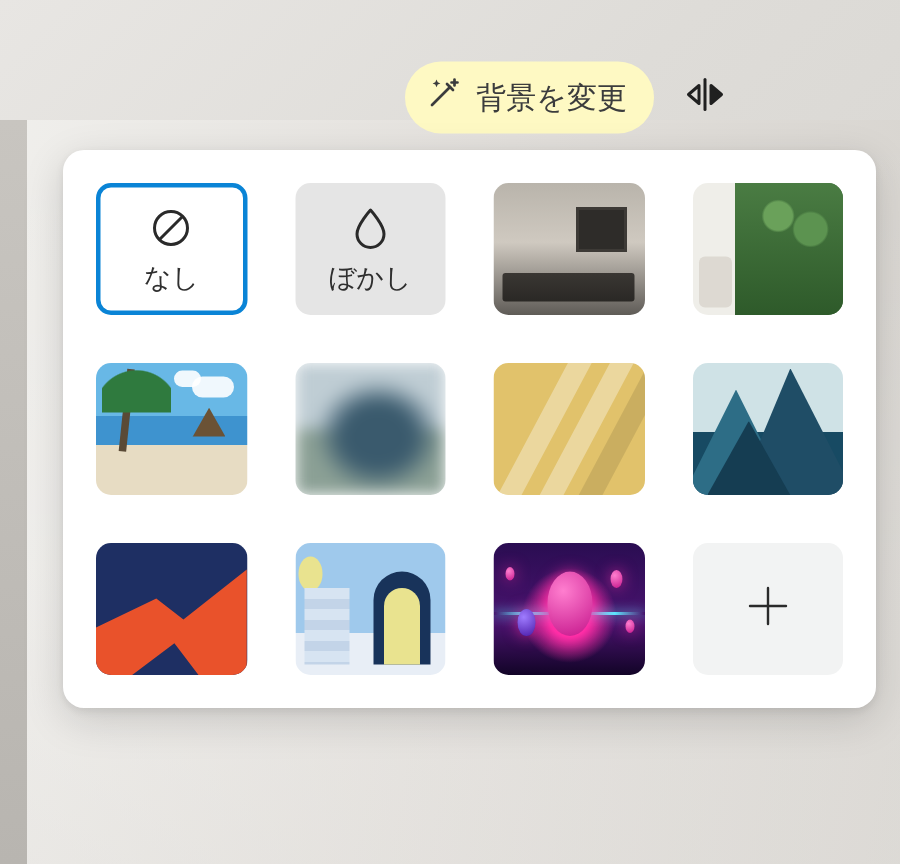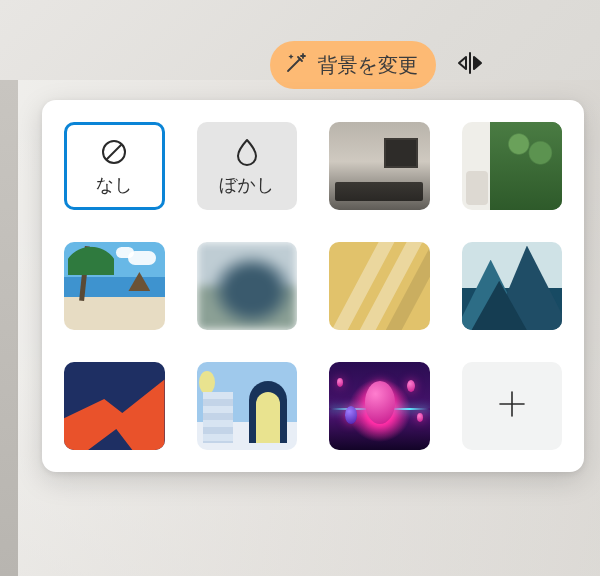--- a/index.html
+++ b/index.html
@@ -36,21 +36,21 @@
     height: 50px;
     display: flex;
     align-items: center;
     gap: 0;
   }
   .pill {
     display: flex;
     align-items: center;
     gap: 10px;
     padding: 8px 18px 8px 14px;
-    background: #fdba74;
+    background: #fef9c3;
     border-radius: 26px;
     height: 48px;
     color: #3b3c3d;
     font-size: 20px;
     cursor: pointer;
   }
   .mirror-btn {
     width: 56px; height: 48px;
     display: flex; align-items: center; justify-content: center;
     background: transparent;

